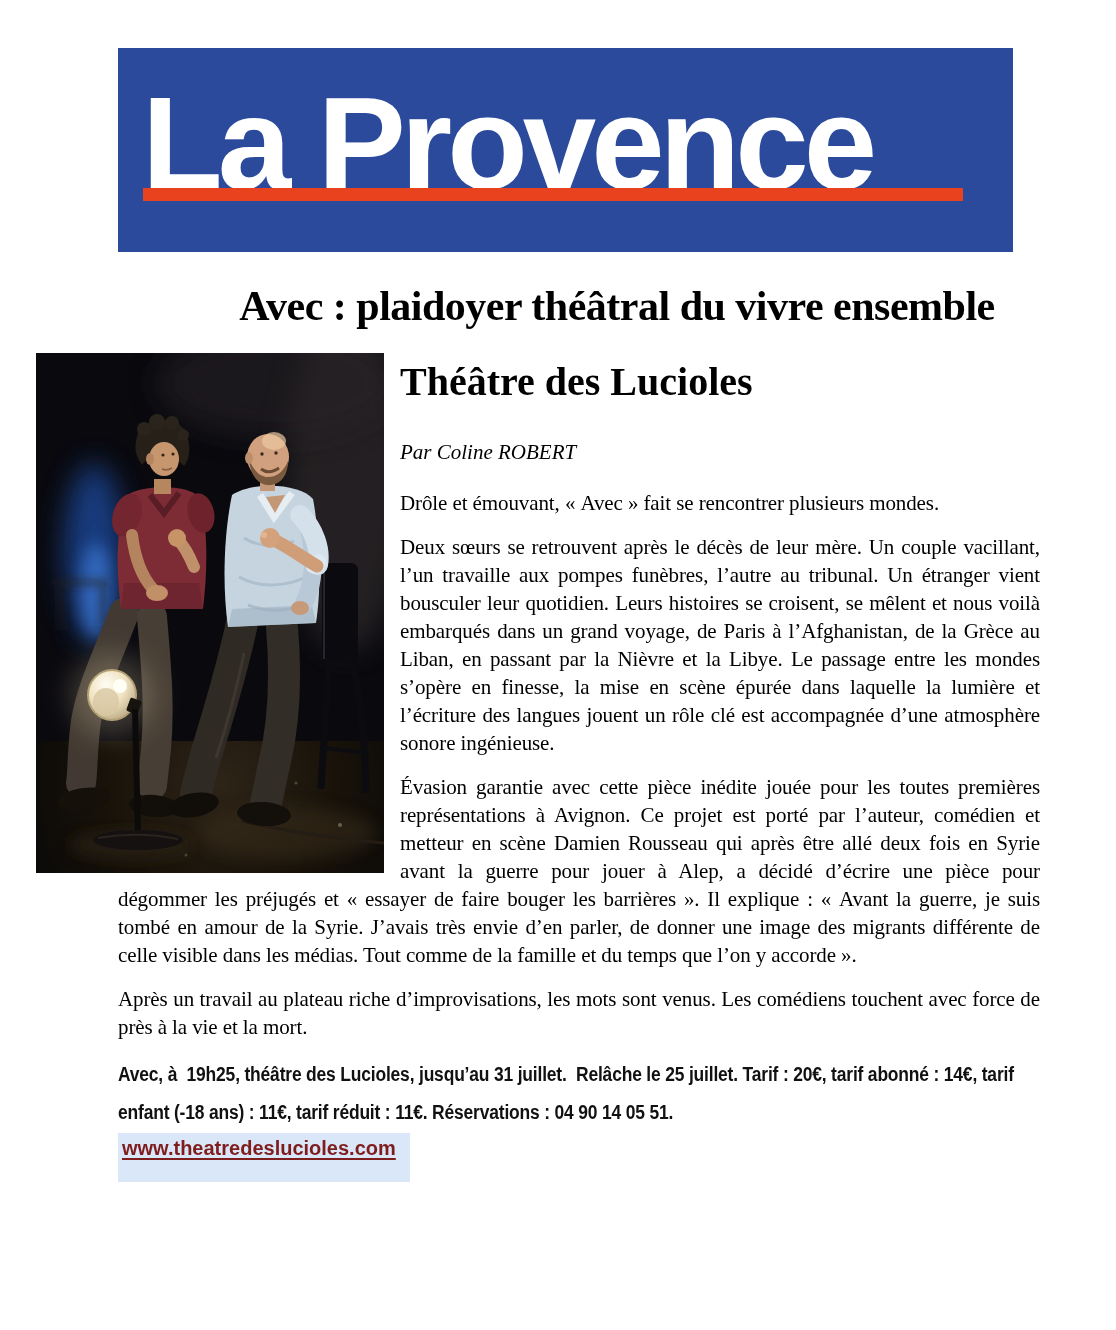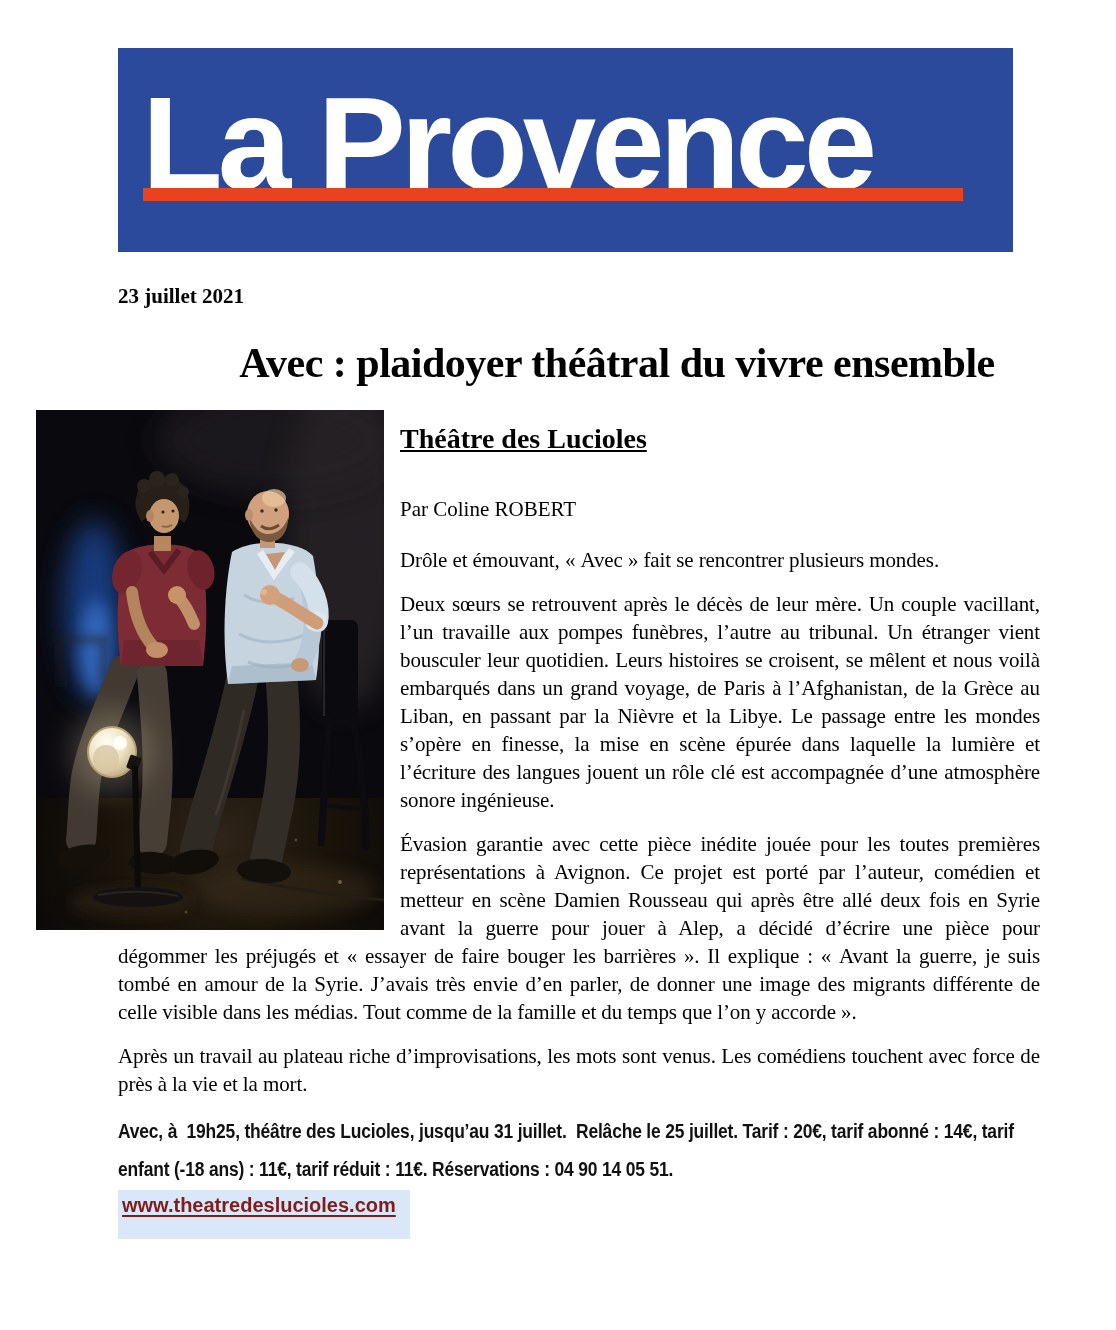--- a/index.html
+++ b/index.html
@@ -16,22 +16,22 @@
     font-size:132px;line-height:1;letter-spacing:-5px;color:#ffffff;
   }
   .masthead-bar{position:absolute;left:25px;top:140px;width:820px;height:13px;background:#e8421e;}
   
   .date-line{margin:31px 0 0 118px;font-weight:bold;font-size:21px;line-height:26px;}
   .headline{margin:30px 0 0 118px;font-weight:bold;font-size:42px;line-height:48px;letter-spacing:-0.5px;text-align:center;}
   
   .article{margin:14px 0 0 118px;width:922px;padding-top:1px;}
   .photo-fig{float:left;width:348px;height:520px;margin:8px 16px 8px -82px;padding:0;}
   .photo-fig svg{display:block;width:348px;height:520px;}
-  .venue{margin:20px 0 0;font-weight:bold;font-size:28px;line-height:34px;text-decoration:underline;}
-  .byline{margin:40px 0 3px;font-size:21px;line-height:26px;}
+  .venue{margin:20px 0 0;font-weight:bold;font-size:40px;line-height:34px;}
+  .byline{margin:40px 0 3px;font-size:21px;line-height:26px;font-style:italic;}
   .body p{margin:24px 0 0;font-size:21px;line-height:28px;text-align:justify;letter-spacing:-0.1px;}
   .body p + p{margin-top:16px;}
   
   .footer{margin:14px 0 0 118px;}
   .footer-info{
     font-family:"Liberation Sans",sans-serif;font-weight:bold;color:#111;
     font-size:20px;line-height:38px;letter-spacing:-0.2px;
     width:1058px;transform:scaleX(0.872);transform-origin:0 0;
   }
   .link-box{display:inline-block;margin-top:2px;background:#d9e7f8;padding:3px 14px 22px 4px;}
@@ -43,21 +43,20 @@
 </head>
 <body>
 
 <div class="page">
 
   <header class="masthead">
     <div class="masthead-brand">La Provence</div>
     <div class="masthead-bar"></div>
   </header>
 
-  <div class="date-line">23 juillet 2021</div>
   <h1 class="headline">Avec&nbsp;: plaidoyer théâtral du vivre ensemble</h1>
 
   <section class="article">
 
     <figure class="photo-fig" title="Deux comédiens assis côte à côte sur une scène sombre, un projecteur rond au premier plan">
       <svg viewBox="0 0 348 520" xmlns="http://www.w3.org/2000/svg" role="img">
         <defs>
           <filter id="b4" x="-40%" y="-40%" width="180%" height="180%">
               <feGaussianBlur stdDeviation="4"></feGaussianBlur>
             </filter>

